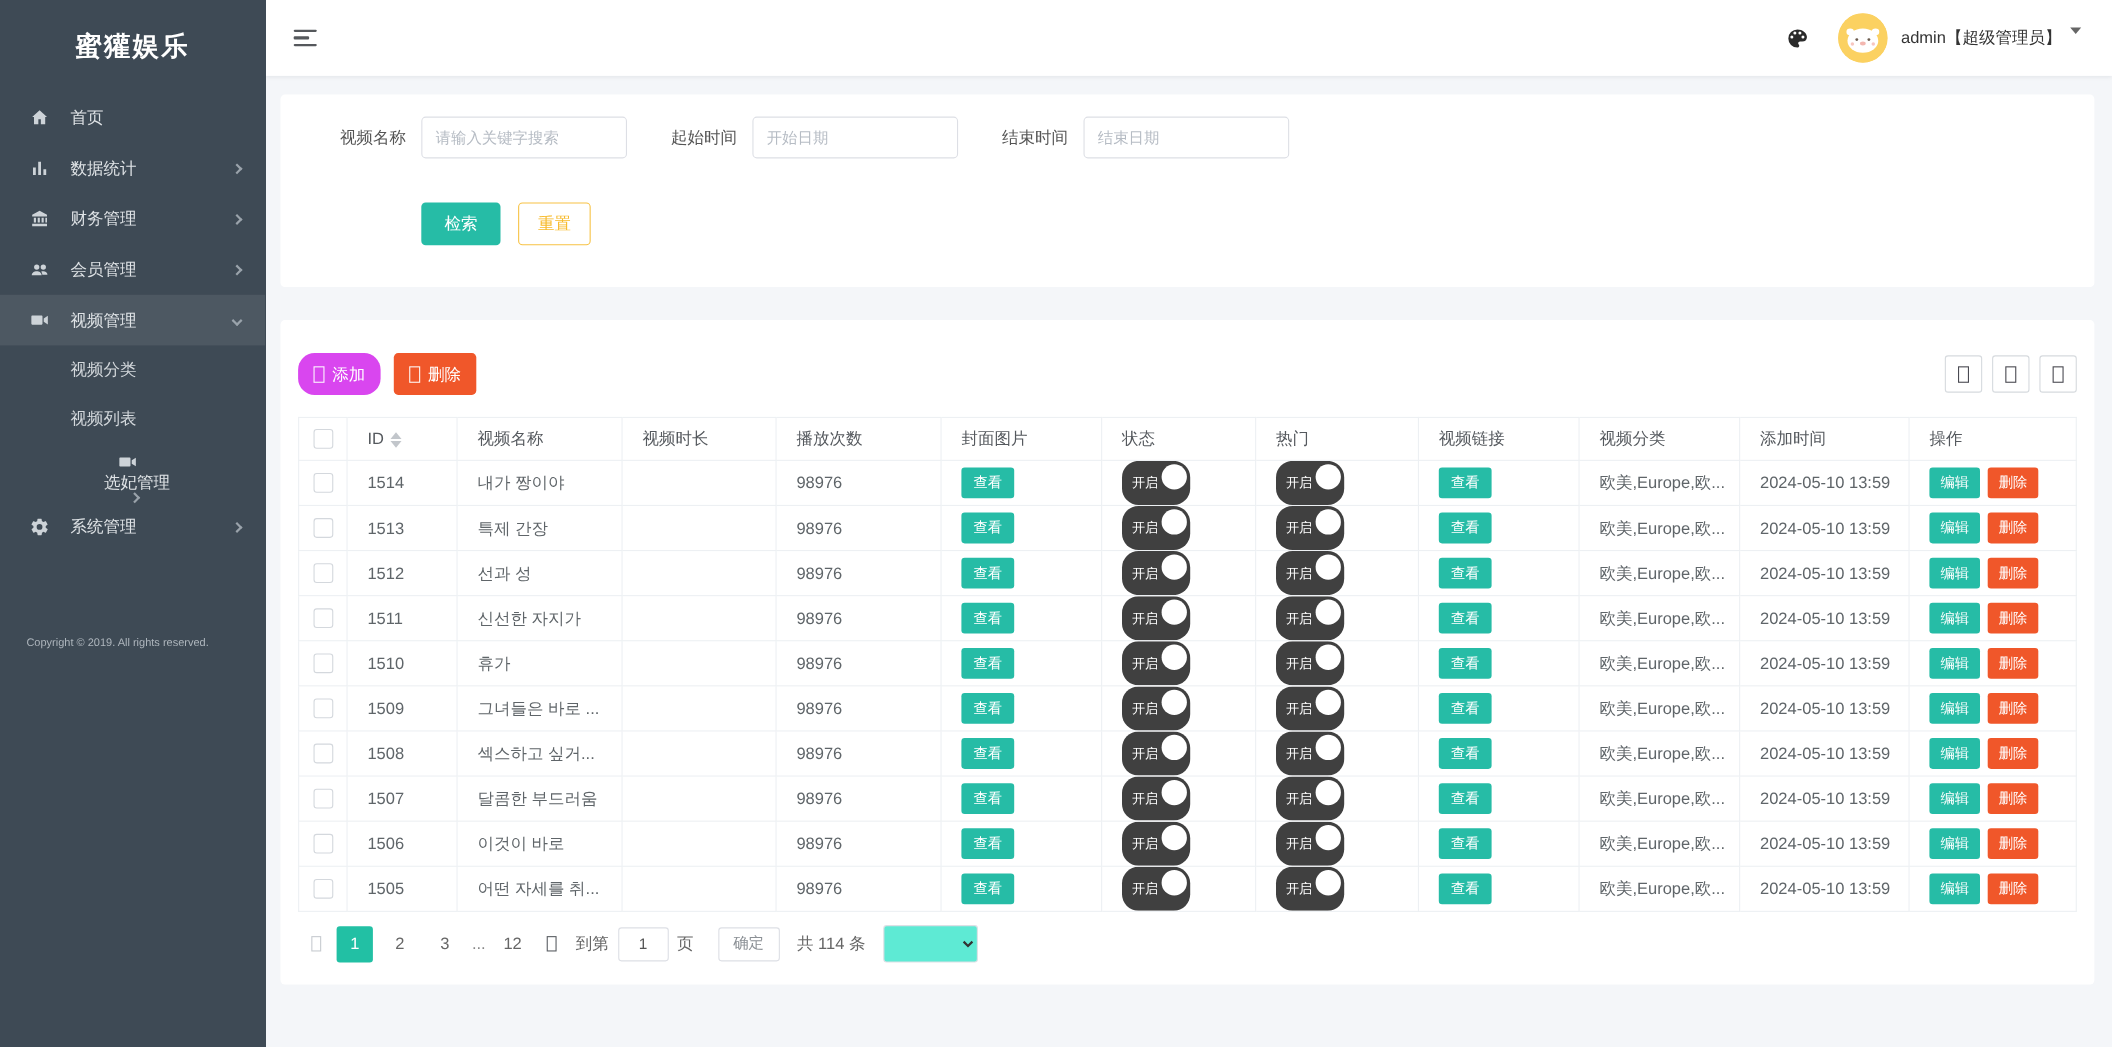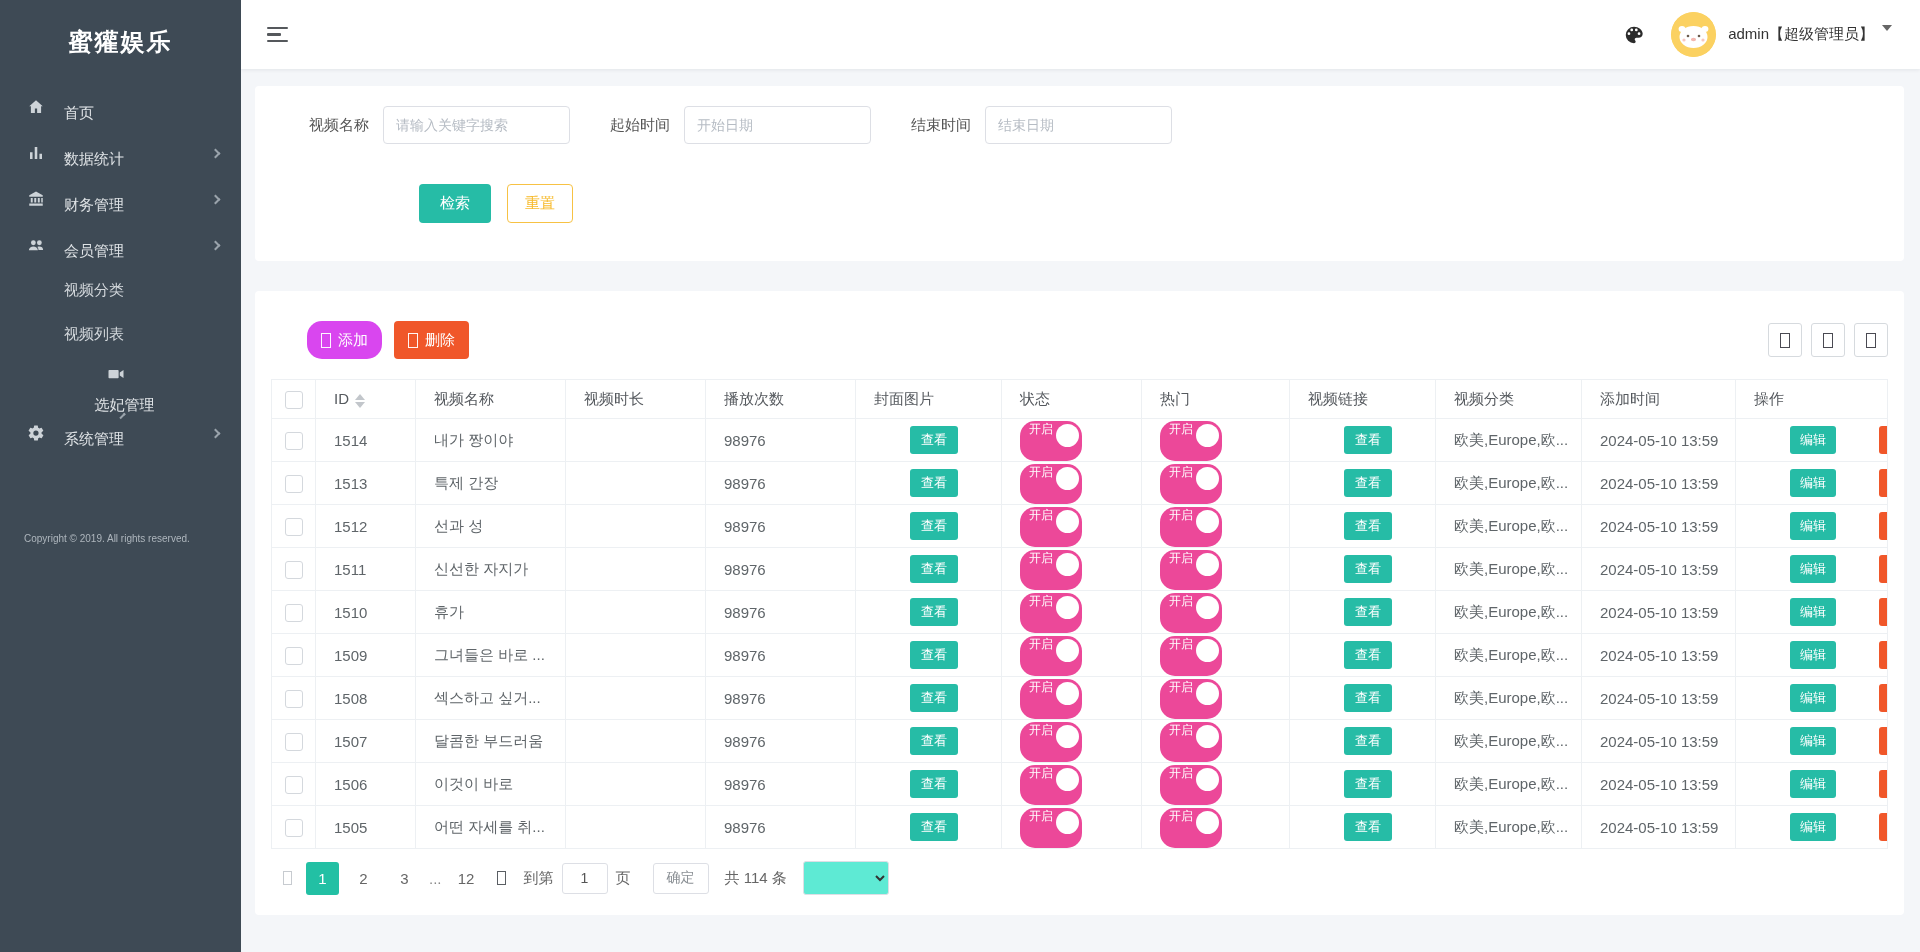--- a/index.html
+++ b/index.html
@@ -10,21 +10,21 @@
   .sidebar { position:fixed; left:0; top:0; width:241px; height:952px;
     background:#3e4a55; color:#dfe3e6; z-index:20; }
   .logo { height:84px; display:flex; align-items:center; justify-content:center;
     color:#ffffff; font-size:24px; font-weight:bold; letter-spacing:2px; }
   .menu-item { height:46px; display:flex; align-items:center; padding:0 18px 0 26px;
     cursor:pointer; font-size:15px; color:#dfe3e6; position:relative; }
   .menu-item.active { background:rgba(255,255,255,.08); }
   .menu-item .mi-icon { width:20px; height:20px; margin-right:18px; flex:0 0 20px;
     display:inline-flex; align-items:center; justify-content:center; }
   .menu-item .mi-icon svg { width:18px; height:18px; fill:#cdd3d8; }
-  .menu-item .mi-label { flex:1;margin-top:12px; }
+  .menu-item .mi-label { flex:1; }
   .chev { width:7px; height:7px; border-right:2px solid #9aa3ab; border-bottom:2px solid #9aa3ab;
     transform:rotate(-45deg); margin-right:4px; }
   .chev.down { transform:rotate(45deg); }
   .submenu-item { height:44px; display:flex; align-items:center; padding-left:64px;
     font-size:15px; color:#d4d9dd; cursor:pointer; }
   .gap-top { margin-top:8px;flex-direction:column; }
   .copyright { margin:70px 0 0 24px; width:170px; font-size:10px; line-height:26px; color:#aeb6bd; }
 
   
   .main { margin-left:241px; height:952px; display:flex; flex-direction:column; }
@@ -48,21 +48,21 @@
   .search-card { padding:20px 0 38px 54px; }
   .form-row { display:flex; align-items:center; }
   .form-group { display:flex; align-items:center; margin-right:40px; }
   .form-label { font-size:15px; color:#555; margin-right:14px; }
   .form-input { width:187px; height:38px; border:1px solid #dddfe5; border-radius:4px;
     padding:0 12px; font-size:14px; color:#333; outline:none; }
   .form-input::placeholder { color:#b6bcc4; }
   .btn-row { margin-top:40px; margin-left:74px; display:flex; align-items:center; }
   .btn { border:none; border-radius:4px; font-size:15px; cursor:pointer;
     display:inline-flex; align-items:center; justify-content:center;
-    font-family:"Liberation Sans","DejaVu Sans",sans-serif;margin-left:36px; }
+    font-family:"Liberation Sans","DejaVu Sans",sans-serif; }
   .btn-search { background:#26bca6; color:#fff; height:39px; padding:0 21px; }
   .btn-reset { background:#fff; color:#f7ba2a; border:1px solid #f7c244; height:39px; padding:0 17px; margin-left:16px; }
 
   .table-card { margin-top:30px; padding:30px 16px 10px 16px; }
   .table-toolbar { display:flex; align-items:center; margin-bottom:20px; }
   .btn-add { background:#d946ef; color:#fff; height:38px; padding:12px 14px;border-radius:15px; }
   .btn-del-big { background:#f0572a; color:#fff; height:38px; padding:0 14px; margin-left:12px; }
   .tofu { display:inline-block; width:10px; height:15px; border:1.8px solid rgba(255,255,255,.95);
     margin-right:7px; }
   .tool-icons { margin-left:auto; display:flex; }
@@ -79,22 +79,22 @@
   thead th { border-top:1px solid #edf0f3; color:#55595e; }
   .checkbox { width:18px; height:18px; border:1px solid #d4d8dd; border-radius:3px; background:#fff;
     display:inline-block; vertical-align:middle; cursor:pointer; }
   .sort { display:inline-flex; flex-direction:column; margin-left:6px; vertical-align:middle; cursor:pointer; }
   .sort b { width:0; height:0; border-left:5px solid transparent; border-right:5px solid transparent; display:block; }
   .sort .up { border-bottom:6px solid #c2c6cb; margin-bottom:2px; }
   .sort .dn { border-top:6px solid #c2c6cb; }
   .btn-view { background:#26bca6; color:#fff; border-radius:3px; padding:5px 11px; font-size:13px; }
   .btn-edit { background:#26bca6; color:#fff; border-radius:3px; padding:5px 10px; font-size:13px; margin-right:7px; }
   .btn-del  { background:#f0572a; color:#fff; border-radius:3px; padding:5px 10px; font-size:13px; }
-  .toggle { width:62px; height:40px; background:#ec4899; border-radius:15px; display:inline-flex;
-    align-items:flex-start; cursor:pointer; position:relative; }
+  .toggle { width:62px; height:40px; background:#404040; border-radius:15px; display:inline-flex;
+    align-items:center; cursor:pointer; position:relative; }
   .toggle .t-label { color:#fff; font-size:12px; margin-left:9px; }
   .toggle .knob { width:23px; height:23px; background:#fff; border-radius:50%;
     position:absolute; right:3px; top:3px; }
 
   
   .pagination { display:flex; align-items:center; padding:12px 0 10px 2px; font-size:15px; color:#666; }
   .pg-tofu { display:inline-block; width:9px; height:14px; border:1.6px solid #c7cbd0; margin:0 10px; cursor:pointer; }
   .pg-tofu.dark { border-color:#5a5e63; }
   .page-num { min-width:33px; height:33px; display:inline-flex; align-items:center; justify-content:center;
     margin:0 4px; cursor:pointer; border-radius:3px; padding:0 6px; }
@@ -145,20 +145,29 @@
       <div class="menu-item">
         <span class="mi-icon">
           <svg viewBox="0 0 24 24">
             <circle cx="8.5" cy="9" r="3.2"></circle>
             <circle cx="16.5" cy="9" r="3.2"></circle>
             <path d="M2.5 19c0-3.2 3-5 6-5s6 1.8 6 5zM13.8 14.6c.8-.4 1.7-.6 2.7-.6 2.8 0 5 1.6 5 4.5h-6.2c0-1.7-.6-3-1.5-3.9z"></path>
           </svg>
         </span>
         <span class="mi-label">会员管理</span>
         <span class="chev"></span>
+      </div>
+      <div class="menu-item active">
+        <span class="mi-icon">
+          <svg viewBox="0 0 24 24">
+            <path d="M3 6.5h11.5c.6 0 1 .4 1 1v9c0 .6-.4 1-1 1H3c-.6 0-1-.4-1-1v-9c0-.6.4-1 1-1zM17 10l5-3.2v10.4L17 14z"></path>
+          </svg>
+        </span>
+        <span class="mi-label">视频管理</span>
+        <span class="chev down"></span>
       </div>
       <div class="submenu-item">视频分类</div>
       <div class="submenu-item">视频列表</div>
       <div class="menu-item gap-top">
         <span class="mi-icon">
           <svg viewBox="0 0 24 24">
             <path d="M3 6.5h11.5c.6 0 1 .4 1 1v9c0 .6-.4 1-1 1H3c-.6 0-1-.4-1-1v-9c0-.6.4-1 1-1zM17 10l5-3.2v10.4L17 14z"></path>
           </svg>
         </span>
         <span class="mi-label">选妃管理</span>

